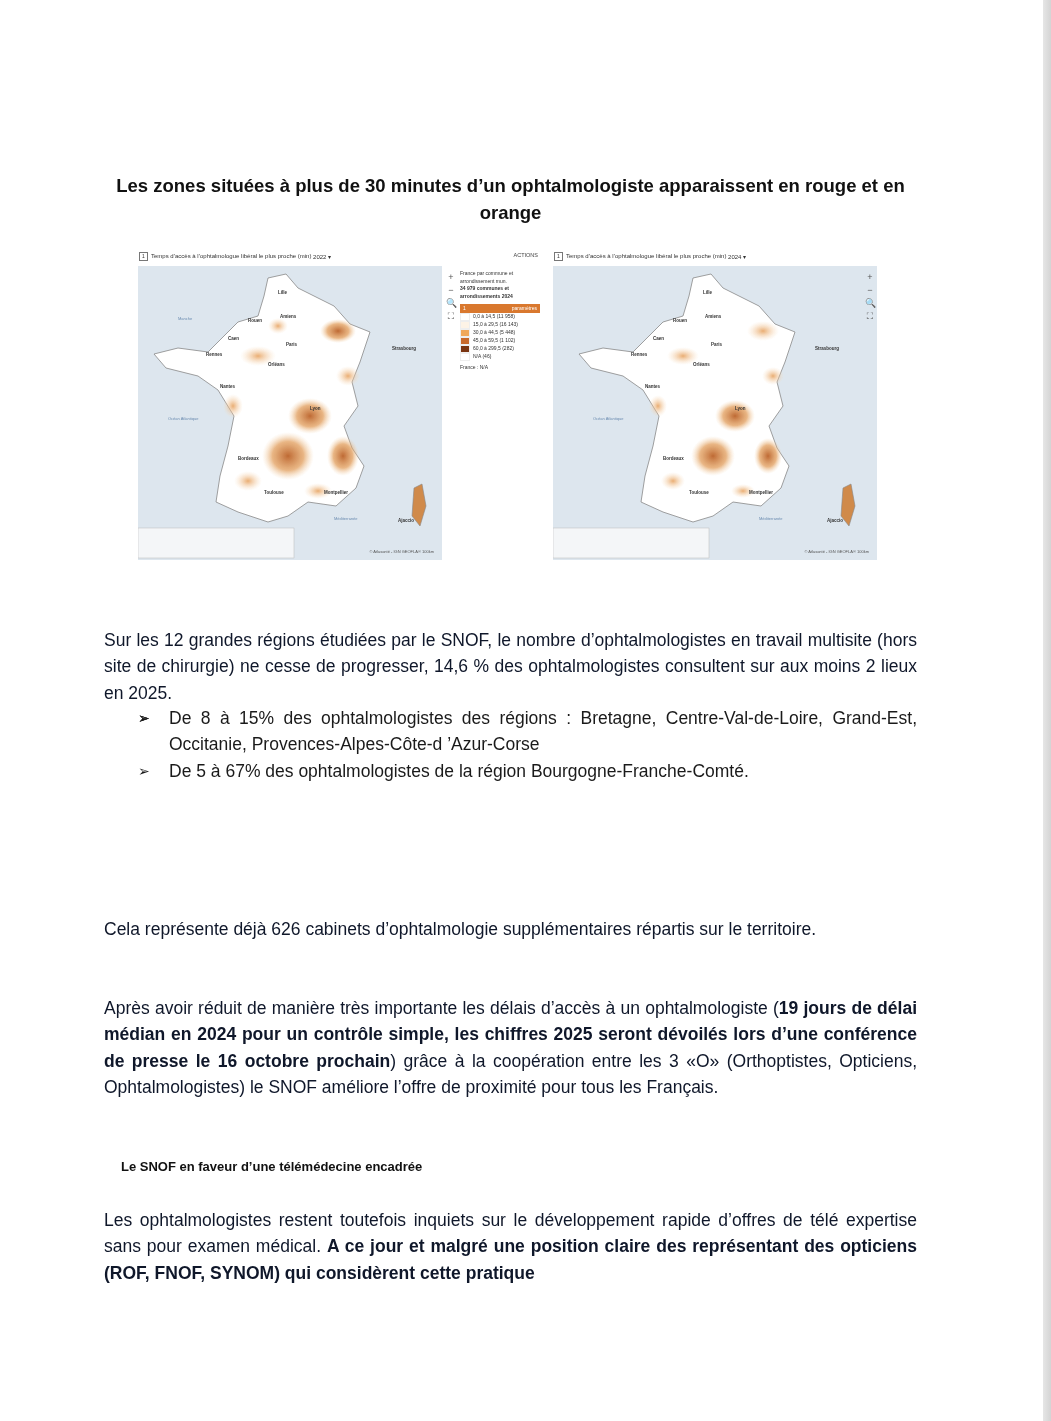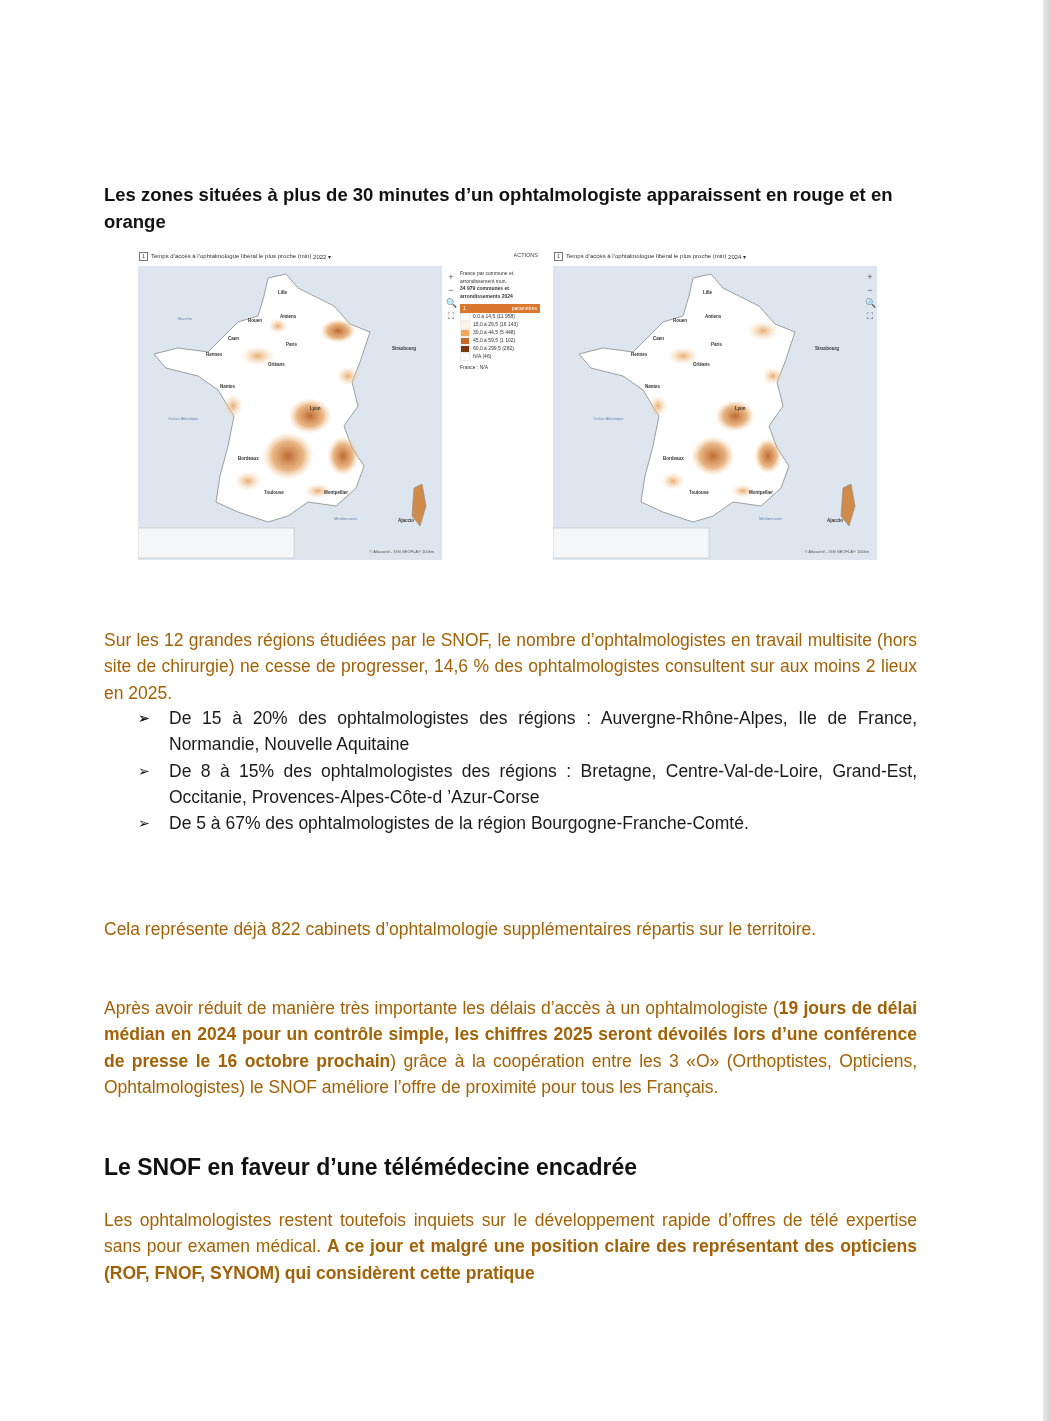--- a/index.html
+++ b/index.html
@@ -2,21 +2,21 @@
 <html><head>
 <meta charset="utf-8">
 <style>
   html, body { margin: 0; padding: 0; }
   body {
     width: 1051px; height: 1421px; background: #ffffff; position: relative; overflow: hidden;
     font-family: "Liberation Sans", sans-serif; color: #111;
   }
   .edge-strip { position: absolute; top: 0; right: 0; width: 8px; height: 1421px; background: linear-gradient(to right, #e6e6e6, #d4d4d4); }
 
-  .fig-title { position: absolute; left: 104px; top: 181px; width: 813px; text-align: left;
+  .fig-title { position: absolute; left: 104px; top: 172px; width: 813px; text-align: center;
     font-weight: bold; font-size: 18.5px; line-height: 27px; color: #111; }
 
   
   .map-panel { position: absolute; top: 246px; background: #fff; }
   .map-panel.left { left: 136px; width: 406px; height: 318px; }
   .map-panel.right { left: 551px; width: 328px; height: 318px; }
   .map-head { height: 20px; display: flex; align-items: center; font-size: 6px; color: #333; position: relative; }
   .map-head .num { display: inline-block; width: 7px; height: 7px; border: 1px solid #777; font-size: 5px; line-height: 7px; text-align: center; margin: 0 3px 0 3px; }
   .map-head .actions { position: absolute; right: 4px; top: 6px; font-size: 5.5px; color: #444; }
   .map-area { position: absolute; top: 20px; left: 2px; background: #dde6ee; overflow: hidden; }
@@ -30,26 +30,26 @@
   .legend { position: absolute; left: 324px; top: 24px; width: 80px; font-size: 5px; color: #333; line-height: 7.5px; }
   .legend .lg-head { margin-top: 4px; height: 9px; background: #d9782e; color: #fff; font-size: 5px; line-height: 9px; display: flex; justify-content: space-between; padding: 0 3px; }
   .legend .lg-row { display: flex; align-items: center; height: 8px; }
   .legend .sw { width: 10px; height: 8px; margin-right: 3px; border: 0.5px solid #eee; box-sizing: border-box; }
   .legend .lg-foot { margin-top: 3px; }
   .map-credit { position: absolute; bottom: 6px; right: 8px; font-size: 4px; color: #555; }
   .map-label { position: absolute; font-size: 4.5px; font-weight: bold; color: #333; }
   .sea-label { position: absolute; font-size: 4px; color: #6a8bb0; }
 
   
-  .para { position: absolute; left: 104px; width: 813px; font-size: 17.5px; line-height: 26.3px; color: #a16207; text-align: justify; }
+  .para { position: absolute; left: 104px; width: 813px; font-size: 17.5px; line-height: 26.3px; color: #0f172a; text-align: justify; }
   .para b { font-weight: bold; }
   .bullets { position: absolute; left: 104px; width: 813px; top: 705px; font-size: 17.5px; line-height: 26.3px; color: #1a1a1a; }
   .bullet { position: relative; padding-left: 65px; text-align: justify; margin: 0; }
   .bullet .arrow { position: absolute; left: 34px; top: 0; font-size: 14px; }
-  .heading { position: absolute; left: 104px; top: 1154px; font-weight: bold; font-size: 23px; line-height: 26px; color: #111; }
+  .heading { position: absolute; left: 121px; top: 1154px; font-weight: bold; font-size: 13px; line-height: 26px; color: #111; }
 </style>
 </head>
 <body>
 
 <div class="edge-strip"></div>
 
 <div class="fig-title">Les zones situées à plus de 30 minutes d’un ophtalmologiste apparaissent en rouge et en orange</div>
 
 <div class="map-panel left">
   <div class="map-head">
@@ -193,24 +193,24 @@
     <span class="map-ctrl">−</span>
     <span class="map-ctrl">🔍</span>
     <span class="map-ctrl">⛶</span>
   </div>
 </div>
 
 <p class="para" style="top:627px;margin:0;">Sur les 12 grandes régions étudiées par le SNOF, le nombre d’ophtalmologistes en travail multisite (hors site de chirurgie) ne cesse de progresser, 14,6 % des ophtalmologistes consultent sur aux moins 2 lieux en 2025.</p>
 
 <div class="bullets">
   <p class="bullet"><span class="arrow">➢</span></p>
-  <p class="bullet"><span class="arrow">➢</span><span>De 15 à 20% des ophtalmologistes des régions : Auvergne-Rhône-Alpes, Ile de France, Normandie, Nouvelle Aquitaine</span></p>
+  <p class="bullet"><span class="arrow">➢</span></p>
   <p class="bullet"><span class="arrow">➢</span><span>De 8 à 15% des ophtalmologistes des régions : Bretagne, Centre-Val-de-Loire, Grand-Est, Occitanie, Provences-Alpes-Côte-d ’Azur-Corse</span></p>
   <p class="bullet"><span class="arrow">➢</span><span>De 5 à 67% des ophtalmologistes de la région Bourgogne-Franche-Comté.</span></p>
 </div>
 
-<p class="para" style="top:916px;margin:0;">Cela représente déjà 822 cabinets d’ophtalmologie supplémentaires répartis sur le territoire.</p>
+<p class="para" style="top:916px;margin:0;">Cela représente déjà 626 cabinets d’ophtalmologie supplémentaires répartis sur le territoire.</p>
 
 <p class="para" style="top:995px;margin:0;"><span>Après avoir réduit de manière très importante les délais d’accès à un ophtalmologiste (</span><b>19 jours de délai médian en 2024 pour un contrôle simple, les chiffres 2025 seront dévoilés lors d’une conférence de presse le 16 octobre prochain</b><span>) grâce à la coopération entre les 3 «O» (Orthoptistes, Opticiens, Ophtalmologistes) le SNOF améliore l’offre de proximité pour tous les Français.</span></p>
 
 <div class="heading">Le SNOF en faveur d’une télémédecine encadrée</div>
 
 <p class="para" style="top:1207px;margin:0;"><span>Les ophtalmologistes restent toutefois inquiets sur le développement rapide d’offres de télé expertise sans pour examen médical. </span><b>A ce jour et malgré une position claire des représentant des opticiens (ROF, FNOF, SYNOM) qui considèrent cette pratique</b></p>
 
 </body></html>

